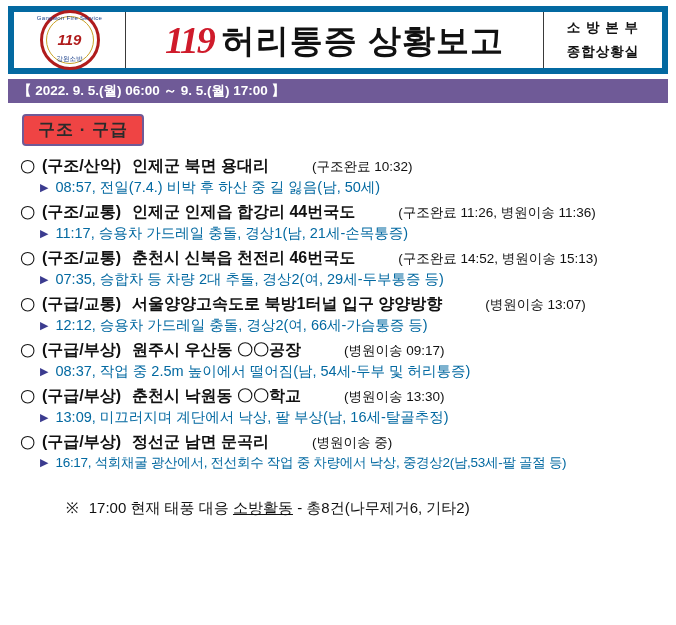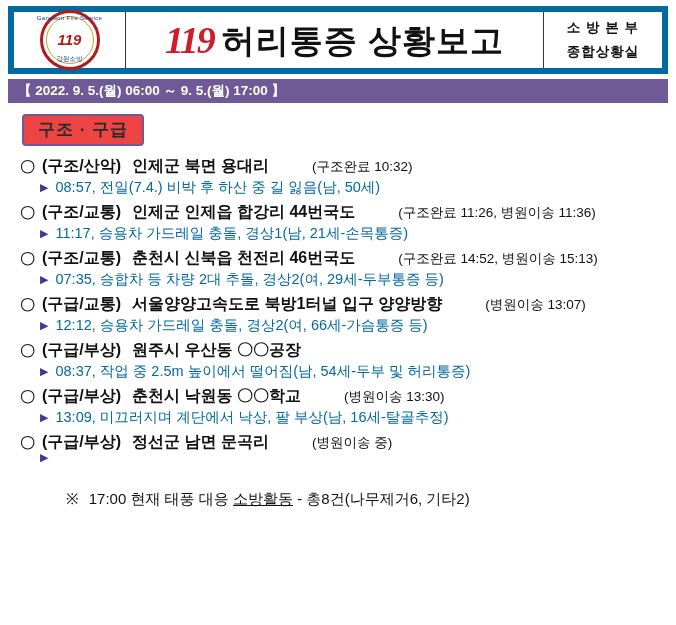--- a/index.html
+++ b/index.html
@@ -337,20 +337,21 @@
         <span class="tri">▶</span>
         <span class="detail-text">12:12, 승용차 가드레일 충돌, 경상2(여, 66세-가슴통증 등)</span>
       </div>
     </div>
 
     <div class="item">
       <div class="item-head">
         <span class="bullet-o">〇</span>
         <span class="head-cat">(구급/부상)</span>
         <span class="head-loc">원주시 우산동 〇〇공장</span>
+        <span class="head-note">(병원이송 09:17)</span>
       </div>
       <div class="item-detail">
         <span class="tri">▶</span>
         <span class="detail-text">08:37, 작업 중 2.5m 높이에서 떨어짐(남, 54세-두부 및 허리통증)</span>
       </div>
     </div>
 
     <div class="item">
       <div class="item-head">
         <span class="bullet-o">〇</span>
@@ -366,20 +367,21 @@
 
     <div class="item compact">
       <div class="item-head">
         <span class="bullet-o">〇</span>
         <span class="head-cat">(구급/부상)</span>
         <span class="head-loc">정선군 남면 문곡리</span>
         <span class="head-note">(병원이송 중)</span>
       </div>
       <div class="item-detail">
         <span class="tri">▶</span>
+        <span class="detail-text">16:17, 석회채굴 광산에서, 전선회수 작업 중 차량에서 낙상, 중경상2(남,53세-팔 골절 등)</span>
       </div>
     </div>
 
   </div>
 
   <div class="footnote">
     <span class="mark">※</span>
     <span>17:00</span>
     <span>현재 태풍 대응</span>
     <span class="u">소방활동</span>

